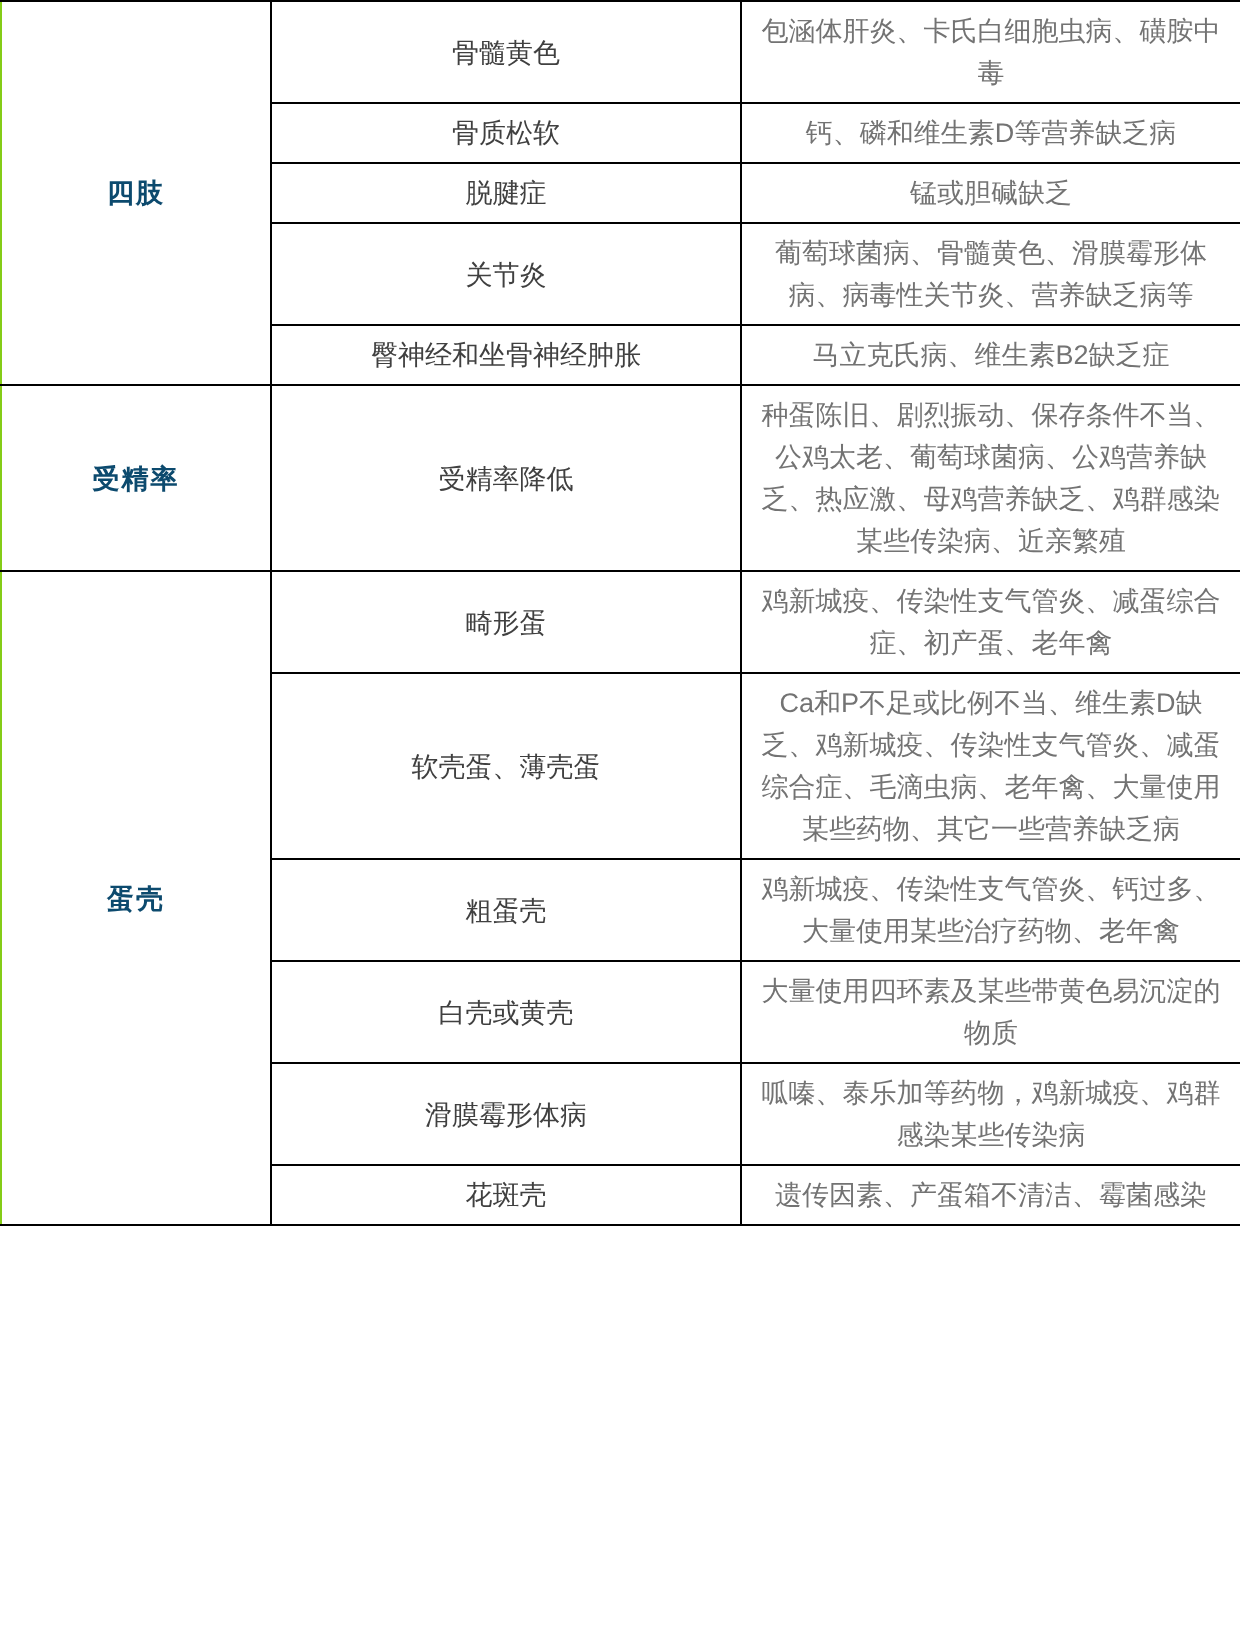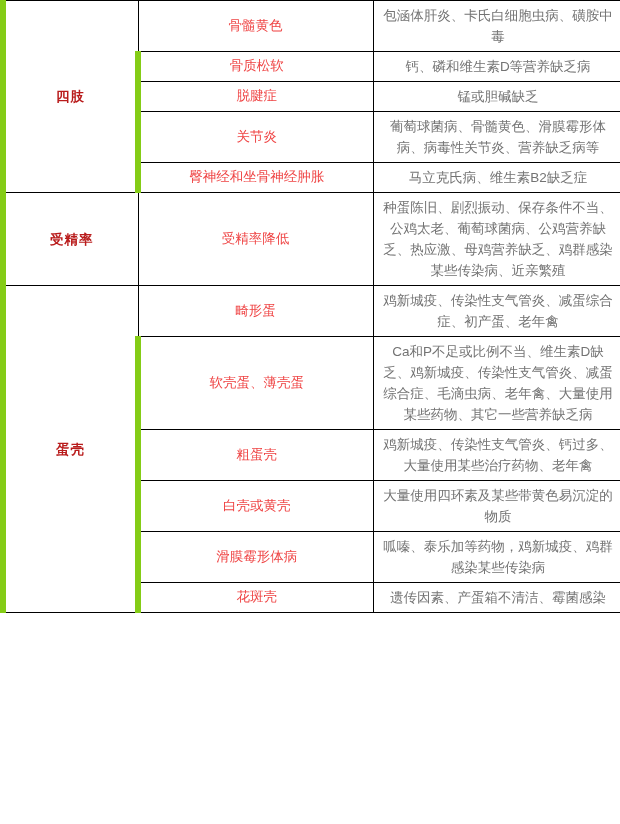--- a/index.html
+++ b/index.html
@@ -30,38 +30,37 @@
     vertical-align: middle;
     text-align: center;
     font-size: 13.5px;
     line-height: 21px;
     padding: 4px 6px;
     box-sizing: border-box;
     word-break: break-all;
   }
   td.col-category {
     width: 135px;
-    color: #b91c1c;
+    color: #0c4a6e;
     font-weight: bold;
     font-size: 14.5px;
     letter-spacing: 1px;
   }
   td.col-symptom {
     width: 235px;
-    color: #ef4444;
-    font-family: Liberation Mono, monospace;
+    color: #404040;
   }
   td.col-cause {
     width: 250px;
     color: #737373;
     text-align: center;
   }
   
   table.symptom-table tr td:first-child {
-    border-left: 6px solid #84cc16;
+    border-left: 1px solid #84cc16;
   }
   table.symptom-table tr td:last-child {
     border-right: 1px solid #000000;
   }
 </style>
 </head>
 <body>
 
 <div class="sheet">
   <table class="symptom-table">

